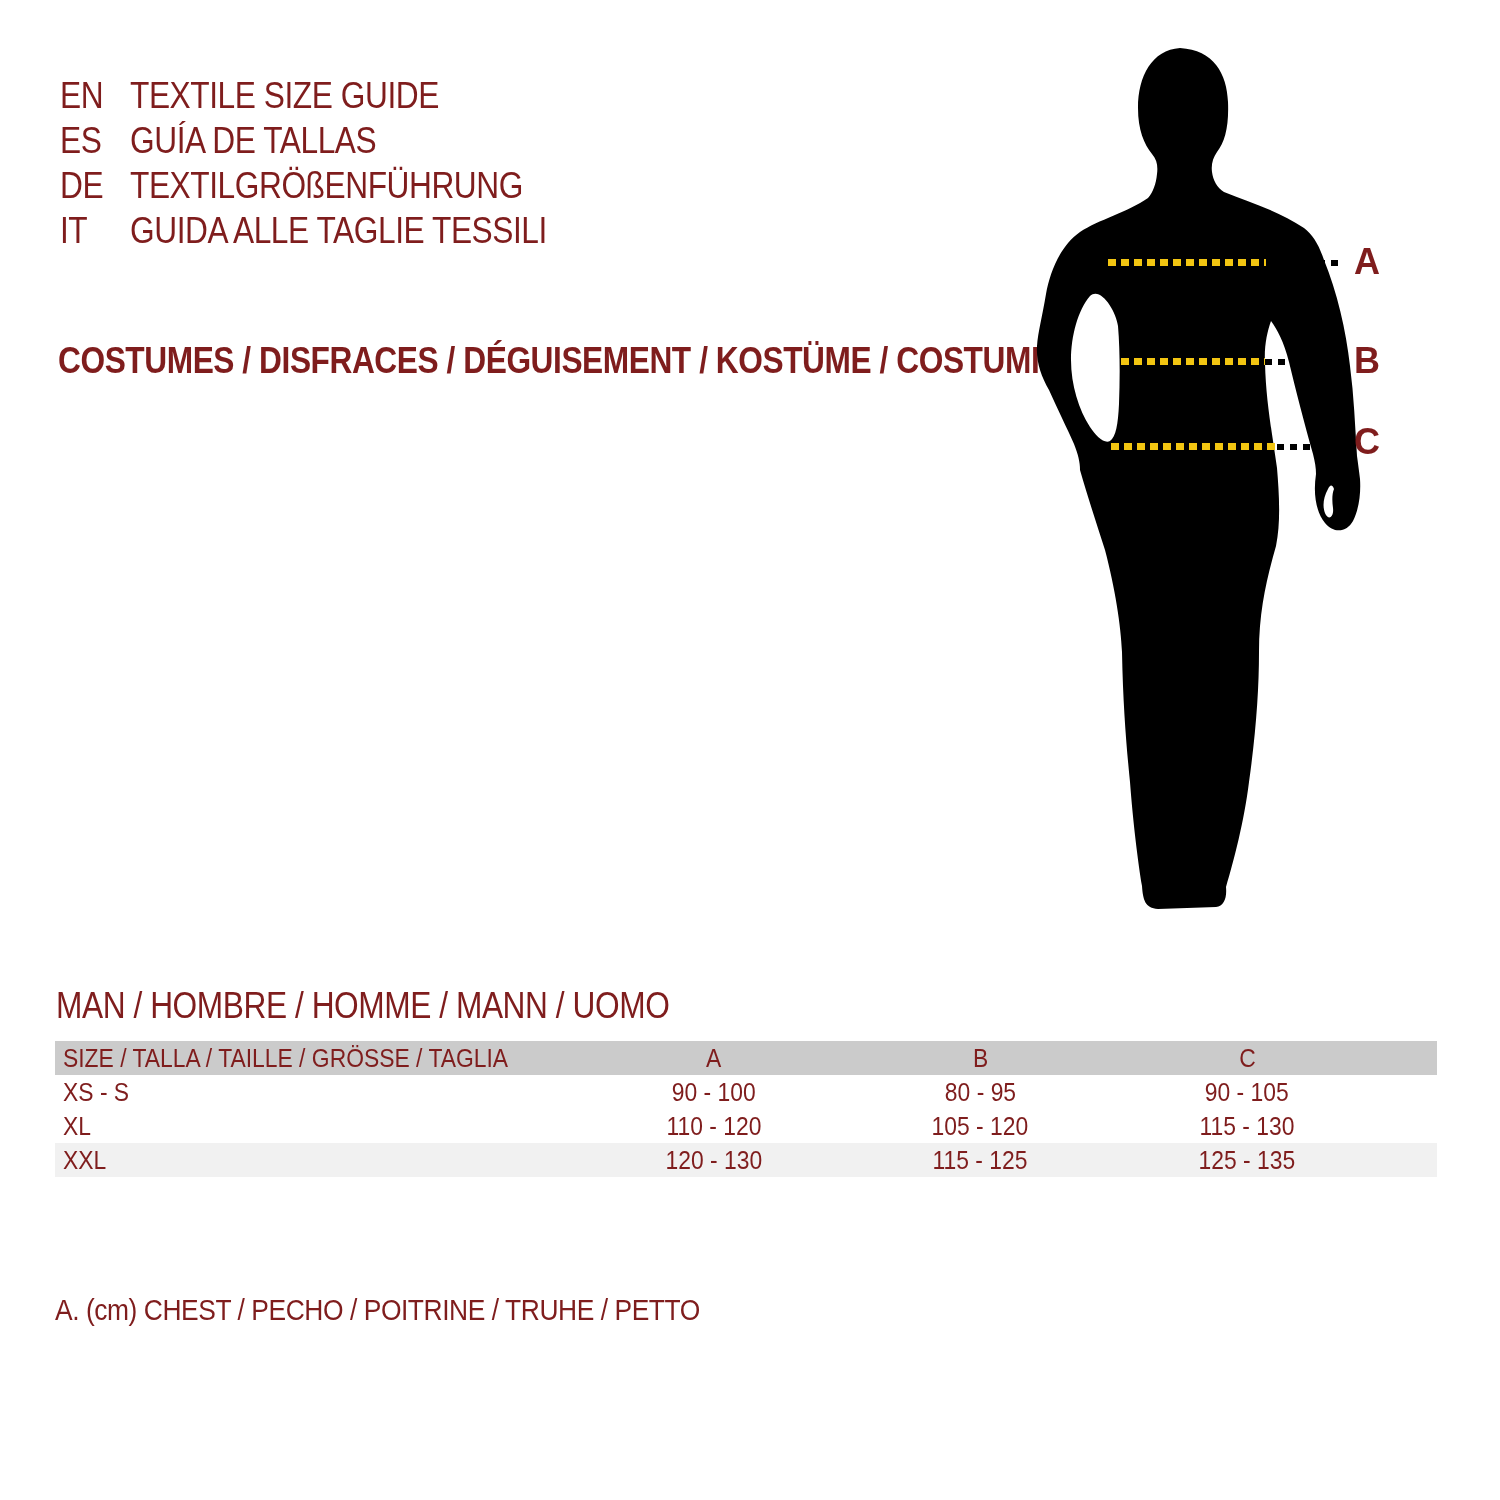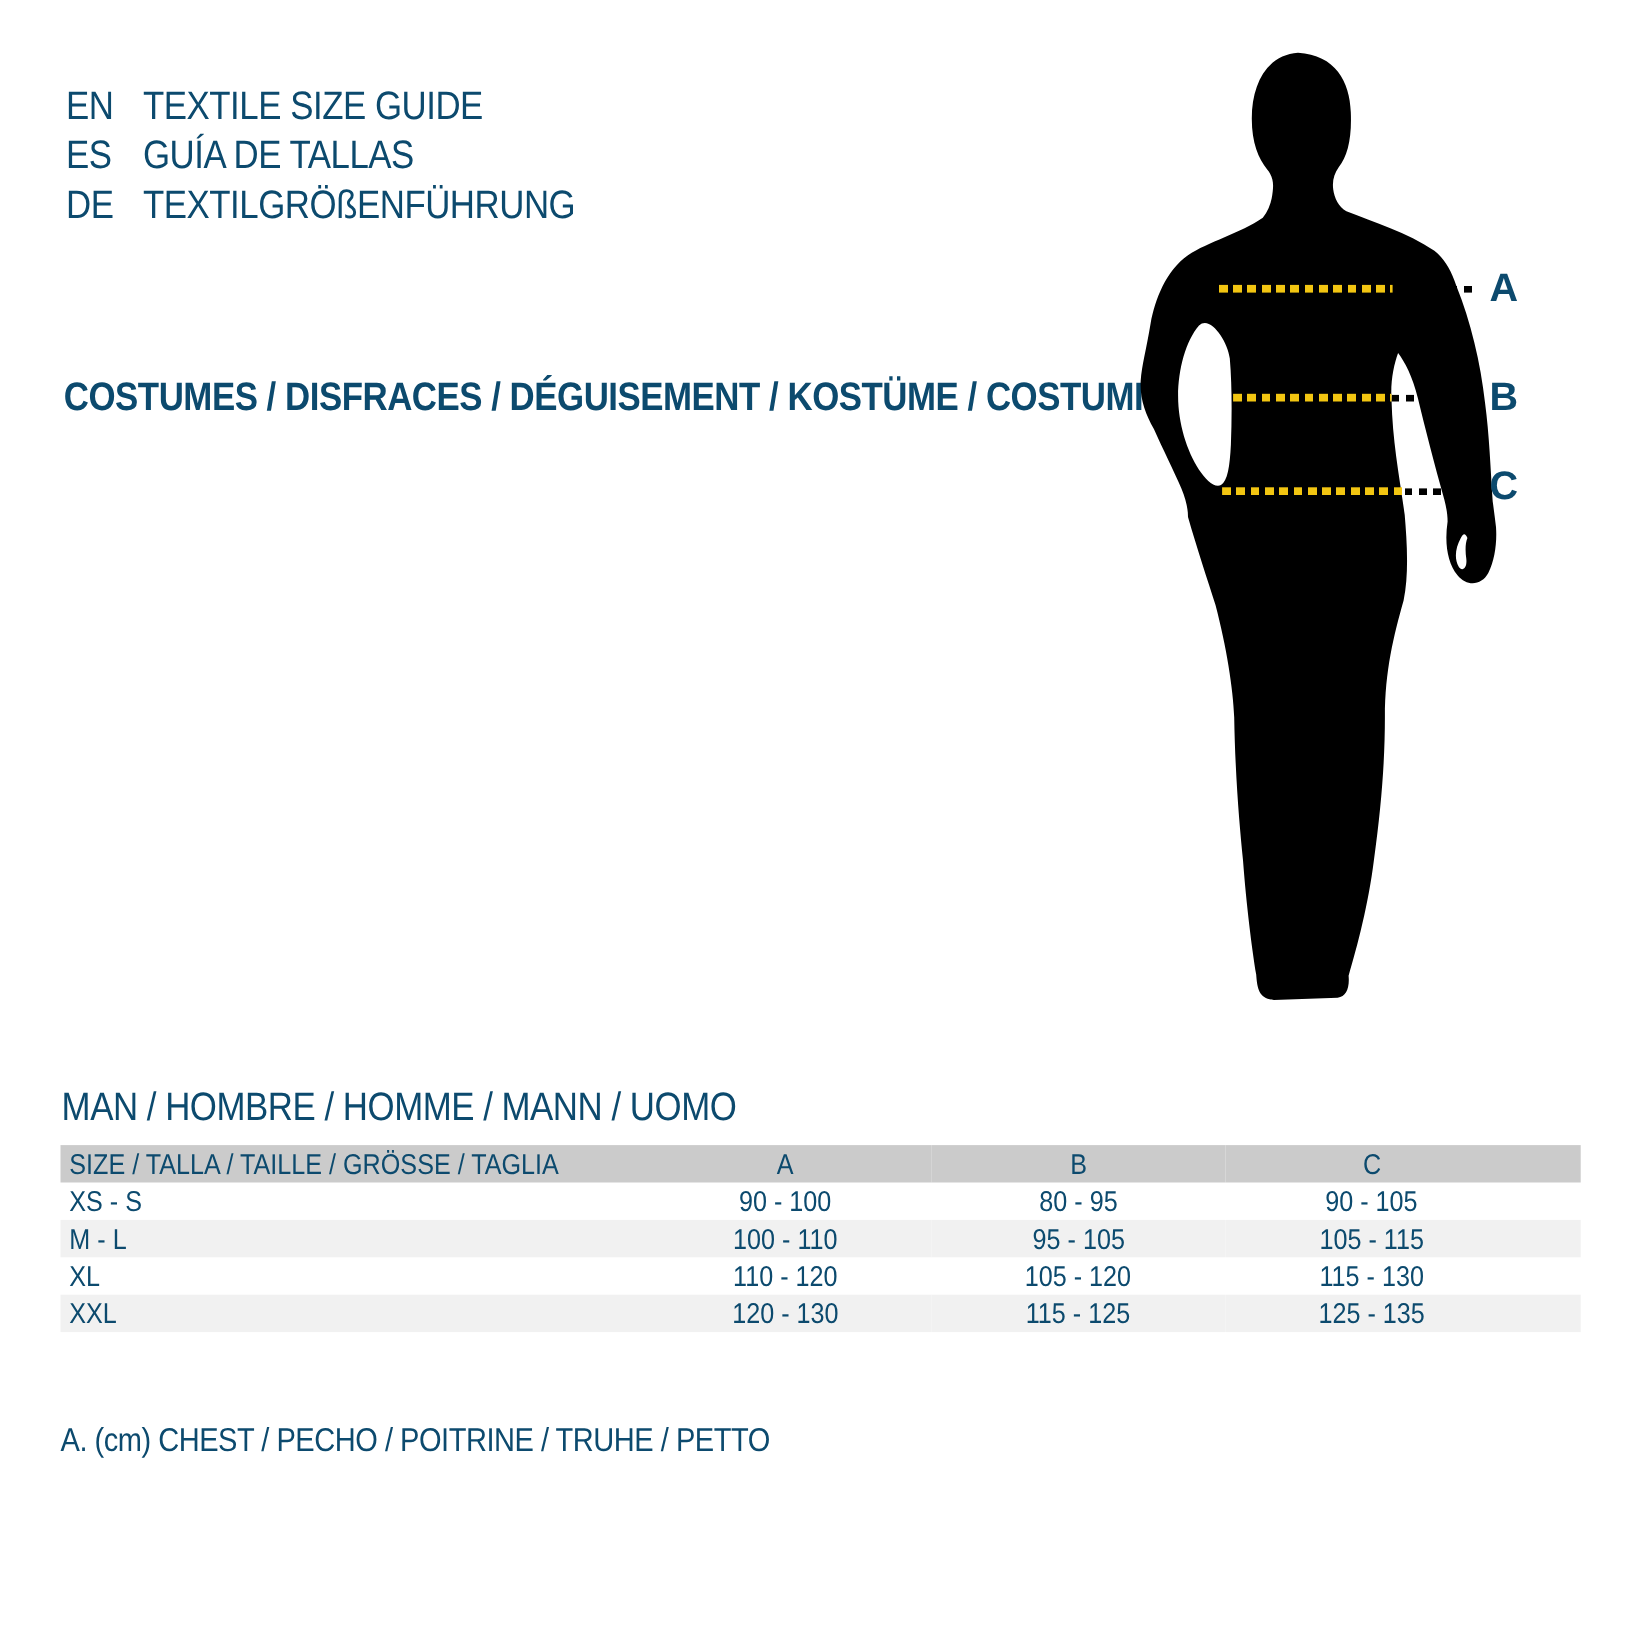--- a/index.html
+++ b/index.html
@@ -1,18 +1,18 @@
 <!DOCTYPE html>
 <html><head>
 <meta charset="utf-8">
 <style>
   html,body{margin:0;padding:0;background:#fff;}
   #canvas{
     position:relative;width:1500px;height:1500px;background:#fff;overflow:hidden;
-    font-family:"Liberation Sans","DejaVu Sans",sans-serif;color:#0c4a6e;
+    font-family:"Liberation Sans","DejaVu Sans",sans-serif;color:#7f1d1d;
   }
   .cond{transform:scaleX(0.88);transform-origin:0 50%;white-space:nowrap;display:inline-block;}
   .condc{transform:scaleX(0.88);transform-origin:50% 50%;white-space:nowrap;display:inline-block;}
 
   
   .lang-block{position:absolute;left:60px;top:73px;}
   .lang-row{display:flex;height:45px;align-items:center;font-size:36px;letter-spacing:-0.5px;}
   .lang-code{width:70px;flex:0 0 70px;}
   
   .category{position:absolute;left:58px;top:340px;font-size:36px;font-weight:bold;letter-spacing:-0.5px;}
@@ -49,20 +49,24 @@
       <span class="lang-code cond">EN</span>
       <span class="cond">TEXTILE SIZE GUIDE</span>
     </div>
     <div class="lang-row">
       <span class="lang-code cond">ES</span>
       <span class="cond">GUÍA DE TALLAS</span>
     </div>
     <div class="lang-row">
       <span class="lang-code cond">DE</span>
       <span class="cond">TEXTILGRÖßENFÜHRUNG</span>
+    </div>
+    <div class="lang-row">
+      <span class="lang-code cond">IT</span>
+      <span class="cond">GUIDA ALLE TAGLIE TESSILI</span>
     </div>
   </div>
 
   <div class="category">
     <span class="cond">COSTUMES / DISFRACES / DÉGUISEMENT / KOSTÜME / COSTUMI</span>
   </div>
 
   <svg class="figure-svg" width="420" height="890" viewBox="0 0 420 890" aria-hidden="true">
     <path fill-rule="evenodd" d="
       M160 18
@@ -160,27 +164,20 @@
       </tr>
     </thead>
     <tbody>
       <tr>
         <td class="c-size"><span class="cond">XS - S</span></td>
         <td class="c-num"><span class="condc">90 - 100</span></td>
         <td class="c-num"><span class="condc">80 - 95</span></td>
         <td class="c-num"><span class="condc">90 - 105</span></td>
         <td></td>
       </tr>
-      <tr class="alt">
-        <td class="c-size"><span class="cond">M - L</span></td>
-        <td class="c-num"><span class="condc">100 - 110</span></td>
-        <td class="c-num"><span class="condc">95 - 105</span></td>
-        <td class="c-num"><span class="condc">105 - 115</span></td>
-        <td></td>
-      </tr>
       <tr>
         <td class="c-size"><span class="cond">XL</span></td>
         <td class="c-num"><span class="condc">110 - 120</span></td>
         <td class="c-num"><span class="condc">105 - 120</span></td>
         <td class="c-num"><span class="condc">115 - 130</span></td>
         <td></td>
       </tr>
       <tr class="alt">
         <td class="c-size"><span class="cond">XXL</span></td>
         <td class="c-num"><span class="condc">120 - 130</span></td>

